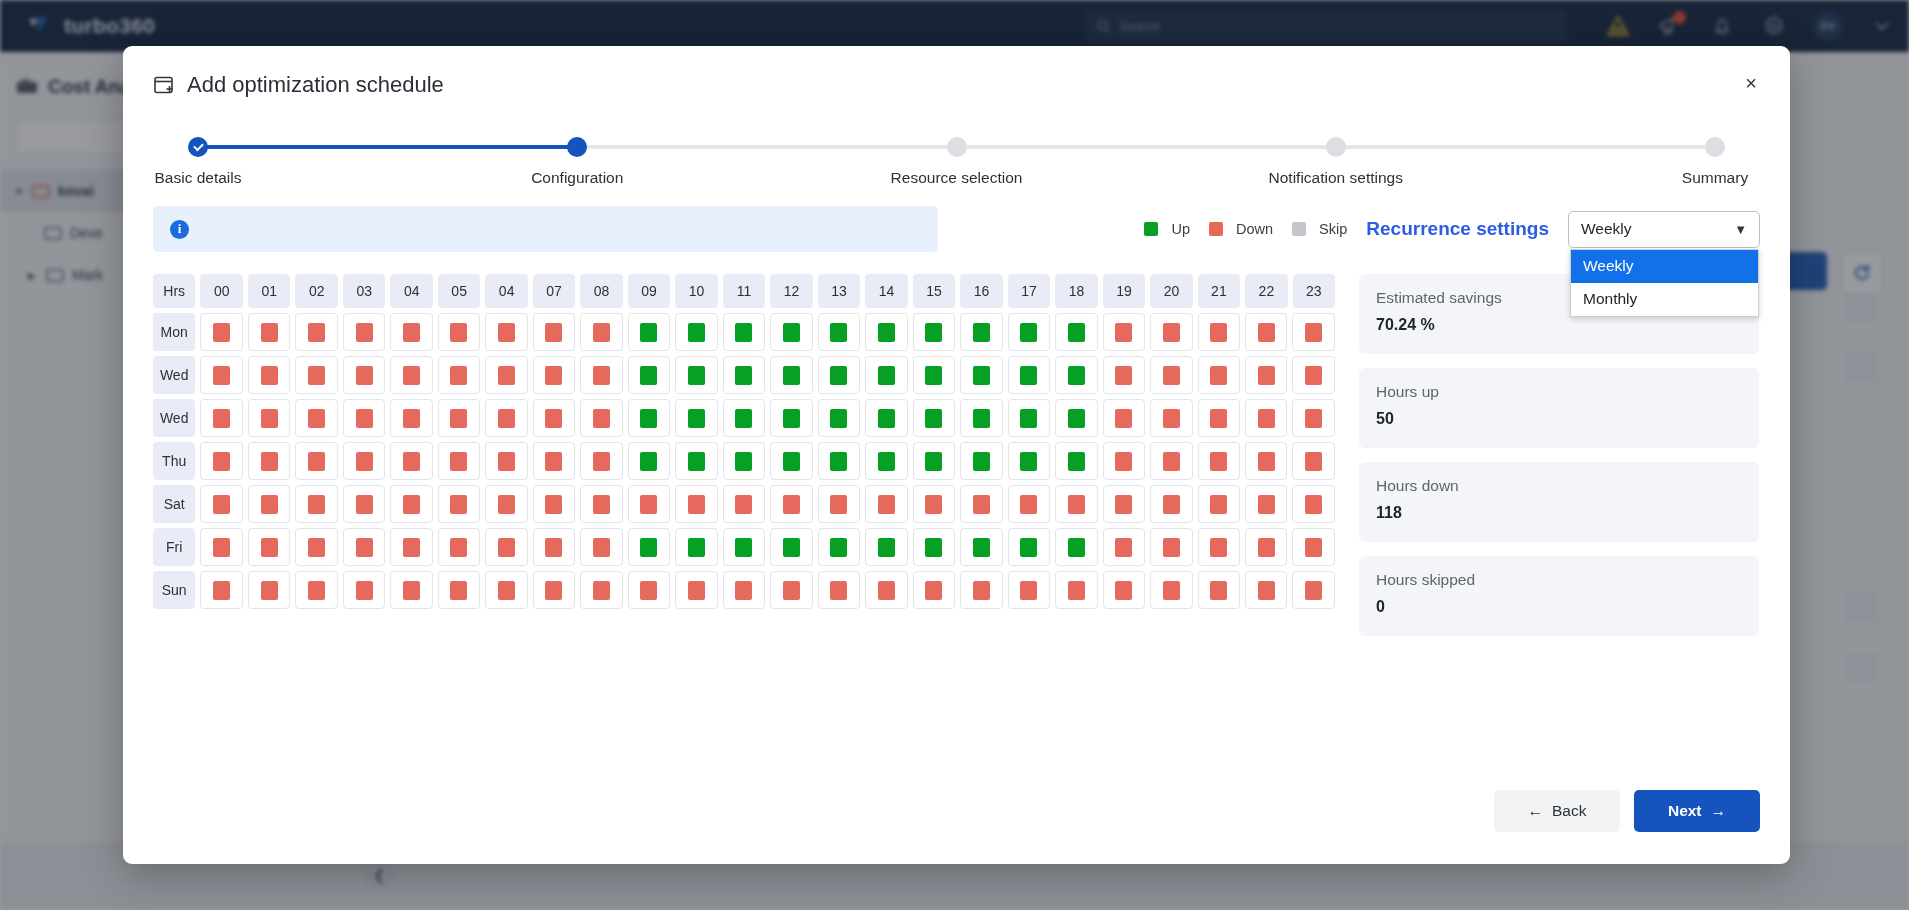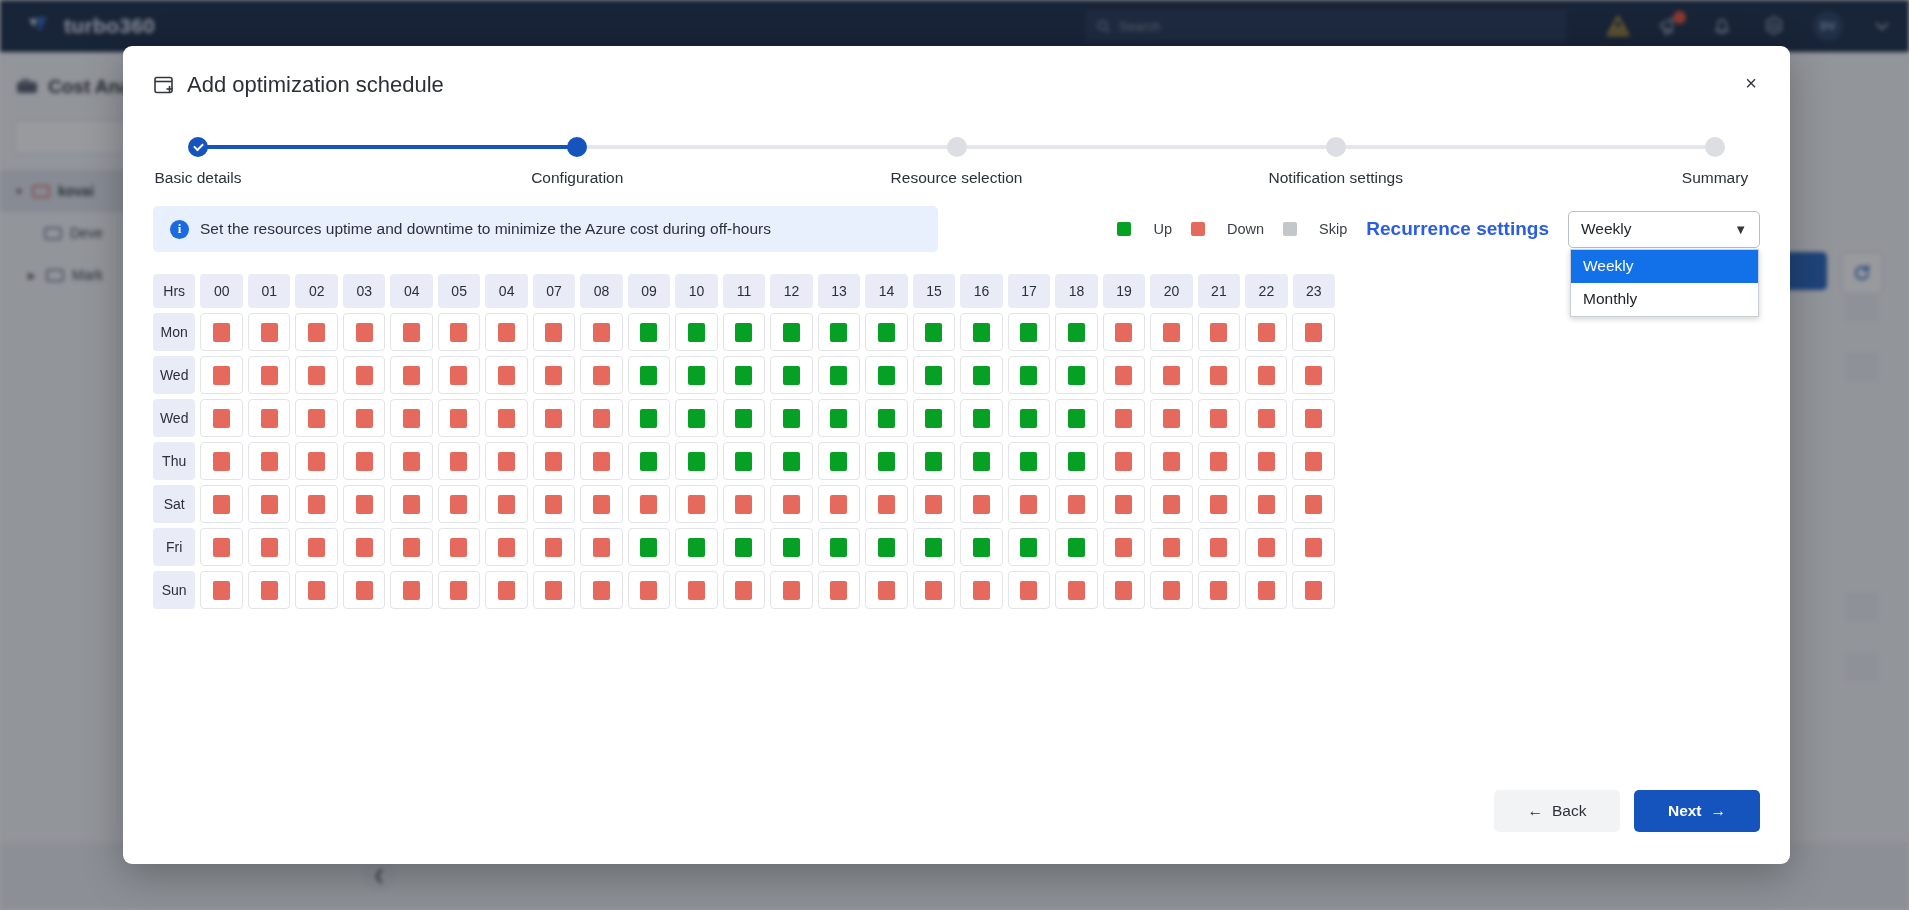--- a/index.html
+++ b/index.html
@@ -92,21 +92,21 @@
     width: 785px; height: 46px; background: #e8f0fe; border-radius: 5px;
     display: flex; align-items: center; gap: 11px; padding: 0 17px;
     font-size: 15.5px; color: #2c3139;
   }
   .info-i {
     width: 19px; height: 19px; border-radius: 50%; background: #1a6ae0; color: #fff;
     font-size: 13px; font-weight: 700; display: flex; align-items: center; justify-content: center;
     font-family: "Liberation Serif", serif;
   }
   .legend-wrap { display: flex; align-items: center; gap: 9px; margin-left: auto; }
-  .legend-item { display: flex; align-items: center; gap: 22px; font-size: 14.5px; color: #3a3f47; margin-right: 10px; }
+  .legend-item { display: flex; align-items: center; gap: 13px; font-size: 14.5px; color: #3a3f47; margin-right: 10px; }
   .sw { width: 14px; height: 14px; border-radius: 2px; }
   .recurrence-link { color: #2b5ce6; font-size: 19px; font-weight: 700; cursor: pointer; margin-right: 10px; }
 
   .select-wrap { position: relative; width: 192px; }
   .select-box {
     width: 192px; height: 37px; border: 1px solid #b9bec7; border-radius: 5px; background: #fff;
     display: flex; align-items: center; padding: 0 12px; font-size: 15.5px; color: #23272e; cursor: pointer;
   }
   .select-caret { margin-left: auto; font-size: 13px; color: #33373e; }
   .select-menu {
@@ -296,21 +296,20 @@
       </div>
       <div class="step" style="left:100%">
         <div class="step-dot"></div>
         <div class="step-label">Summary</div>
       </div>
     </div>
 
     <div class="row-under-step">
       <div class="infobar">
         <span class="info-i">i</span>
-        <span>Set the resources uptime and downtime to minimize the Azure cost during off-hours</span>
       </div>
 
       <div class="legend-wrap">
         <span class="legend-item">
           <span class="sw" style="background:#06a025"></span>
           <span>Up</span>
         </span>
         <span class="legend-item">
           <span class="sw" style="background:#e5695d"></span>
           <span>Down</span>
@@ -886,20 +885,38 @@
               <div class="g-cell">
                 <span class="g-mark down"></span>
               </div>
               <div class="g-cell">
                 <span class="g-mark down"></span>
               </div>
             </div>
           </div>
       </div>
 
+      <div class="stats">
+        <div class="stat-card">
+          <div class="stat-label">Estimated savings</div>
+          <div class="stat-value">70.24 %</div>
+        </div>
+        <div class="stat-card">
+          <div class="stat-label">Hours up</div>
+          <div class="stat-value">50</div>
+        </div>
+        <div class="stat-card">
+          <div class="stat-label">Hours down</div>
+          <div class="stat-value">118</div>
+        </div>
+        <div class="stat-card">
+          <div class="stat-label">Hours skipped</div>
+          <div class="stat-value">0</div>
+        </div>
+      </div>
     </div>
 
     <div class="footer">
       <button class="btn-back">
         <span>←</span>
         <span>Back</span>
       </button>
       <button class="btn-next">
         <span>Next</span>
         <span>→</span>

